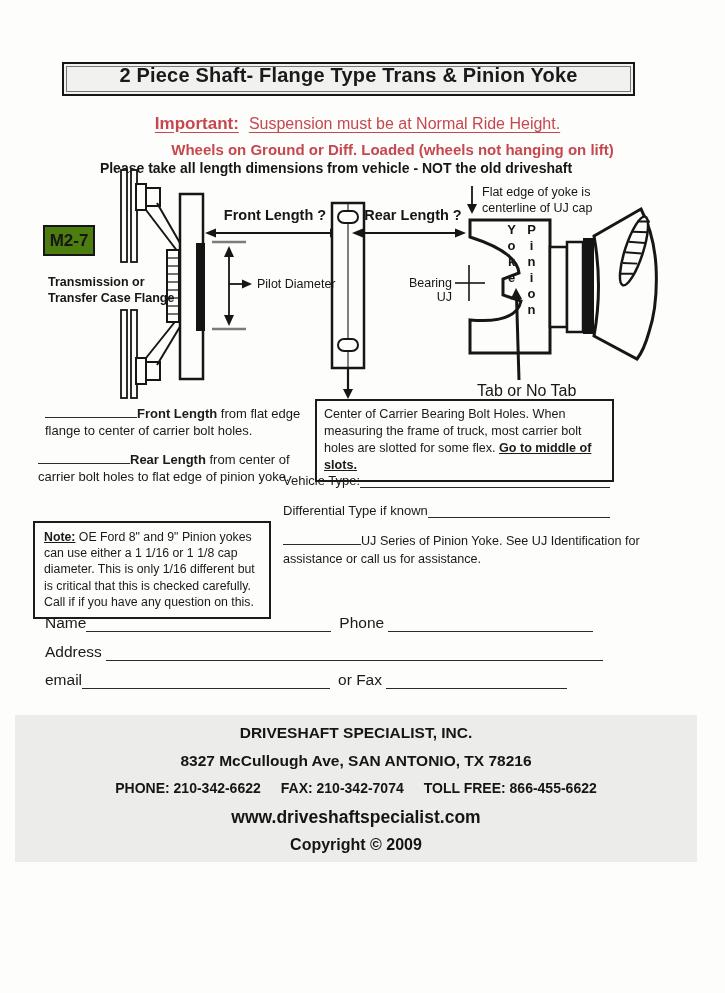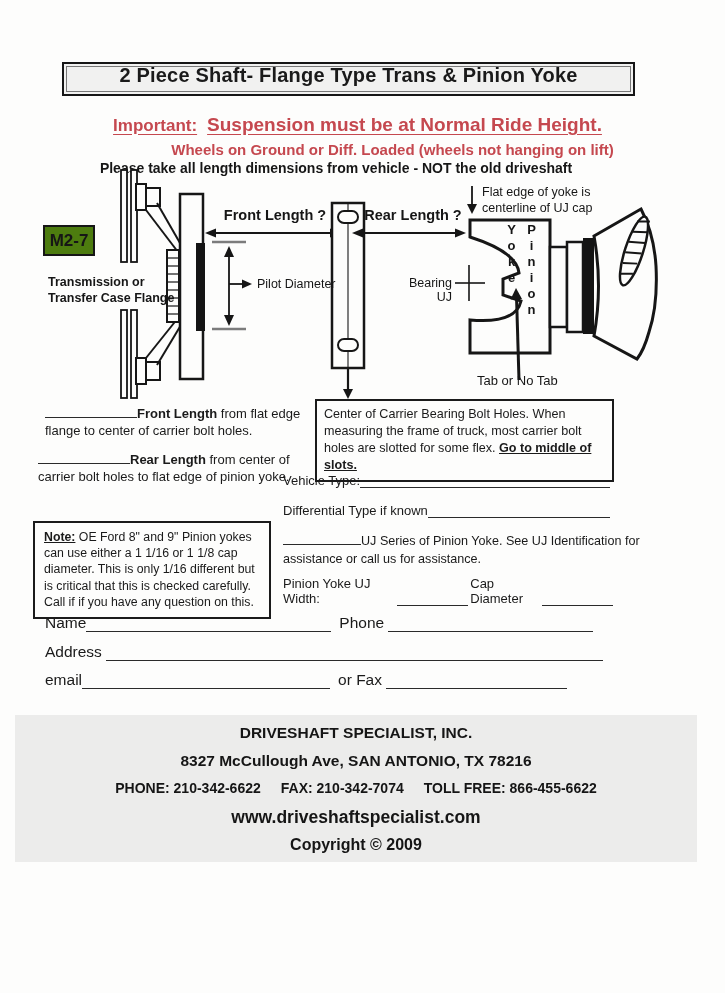--- a/index.html
+++ b/index.html
@@ -15,21 +15,21 @@
   
   .title-box{
     left:62px;top:62px;width:569px;height:30px;
     border:2.5px solid #161616;background:#f1f1f0;
     box-shadow:inset 0 0 0 2px #f1f1f0, inset 0 0 0 3px #777;
     display:flex;align-items:flex-start;justify-content:center;
     font-size:20px;font-weight:bold;letter-spacing:.2px;
   }
   .important-line{left:0;top:114px;width:715px;text-align:center;}
   .important-label{font-size:17px;font-weight:bold;text-decoration:underline;text-underline-offset:3px;}
-  .important-text{font-size:19px;font-weight:bold;text-decoration:underline;text-underline-offset:3px;margin-left:10px;}
+  .important-text{font-size:16px;font-weight:normal;text-decoration:underline;text-underline-offset:3px;margin-left:10px;}
   .ride-note{left:60px;top:141px;width:665px;text-align:center;font-size:15px;font-weight:bold;}
   .measure-note{left:0;top:160px;width:672px;text-align:center;font-size:14px;font-weight:bold;color:#161616;}
 
   
   .diagram{left:0;top:165px;width:725px;height:240px;}
   .diagram svg{position:absolute;left:0;top:0;}
   .dlabel{position:absolute;color:#161616;}
   .m27-box{
     left:43px;top:60px;width:48px;height:27px;border:2.5px solid #161616;
     display:flex;align-items:center;justify-content:center;
@@ -39,21 +39,21 @@
   .front-label{left:200px;top:42px;width:150px;text-align:center;font-size:14.5px;font-weight:bold;}
   .rear-label{left:362px;top:42px;width:102px;text-align:center;font-size:14.5px;font-weight:bold;}
   .pilot-label{left:257px;top:112px;font-size:12.5px;}
   .centeruj-label{left:392px;top:111px;width:60px;text-align:right;font-size:12.5px;}
   .flatedge-label{left:482px;top:20px;font-size:12.5px;line-height:1.25;}
   .pinion-vertical{
     left:521px;top:57px;height:134px;width:20px;
     writing-mode:vertical-rl;text-orientation:upright;
     font-size:13px;font-weight:bold;letter-spacing:1px;line-height:20px;
   }
-  .tab-label{left:477px;top:208px;font-size:13px;}
+  .tab-label{left:477px;top:217px;font-size:16px;}
 
   
   .carrier-box{
     left:315px;top:399px;width:282px;border:2px solid #1b1b1b;
     padding:5px 6px 6px 7px;font-size:12.6px;line-height:1.34;background:#fdfdfc;
   }
   .note-front{left:45px;top:405px;width:270px;font-size:13px;line-height:1.27;}
   .note-rear{left:38px;top:451px;width:270px;font-size:13px;line-height:1.27;}
   .ford-box{
     left:33px;top:521px;width:216px;border:2px solid #1b1b1b;
@@ -236,26 +236,20 @@
     <span>Vehicle Type:</span>
     <span class="fill grow"></span>
   </div>
   <div class="abs form-row diff-row">
     <span>Differential Type if known</span>
     <span class="fill grow"></span>
   </div>
   <div class="abs ujseries">
     <span class="blank w78"></span><span>UJ Series of Pinion Yoke.  See UJ Identification for assistance or call us for assistance.</span>
   </div>
-  <div class="abs form-row pinionw-row">
-    <span>Pinion Yoke UJ Width:</span>
-    <span class="fill w80"></span>
-    <span class="lblgap">Cap Diameter</span>
-    <span class="fill w80"></span>
-  </div>
 
   <div class="abs contact-row name-row">
     <span>Name</span>
     <span class="cfill ln-name"></span>
     <span class="second-label">Phone</span>
     <span class="cfill ln-phone"></span>
   </div>
   <div class="abs contact-row addr-row">
     <span>Address</span>
     <span class="cfill ln-addr"></span>

